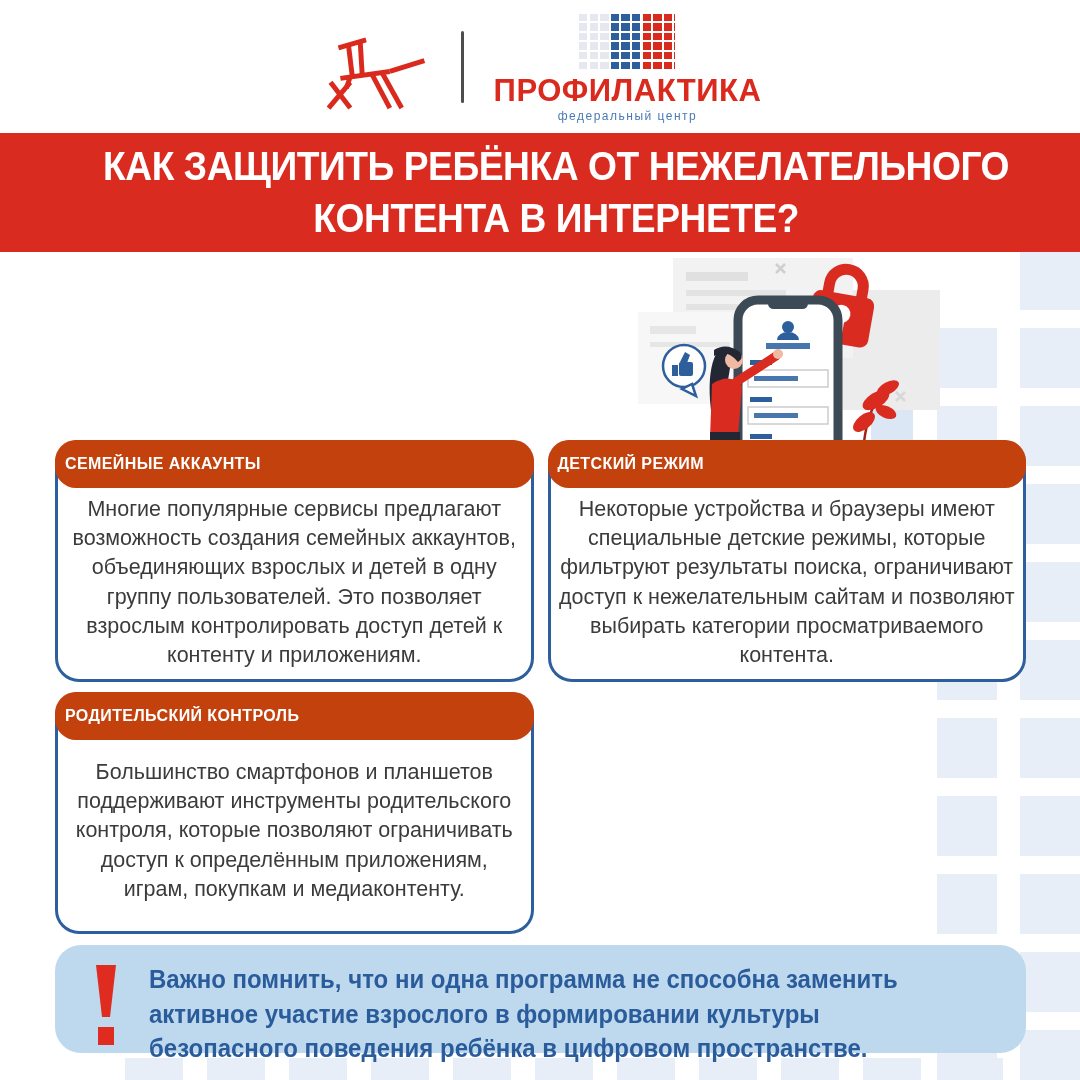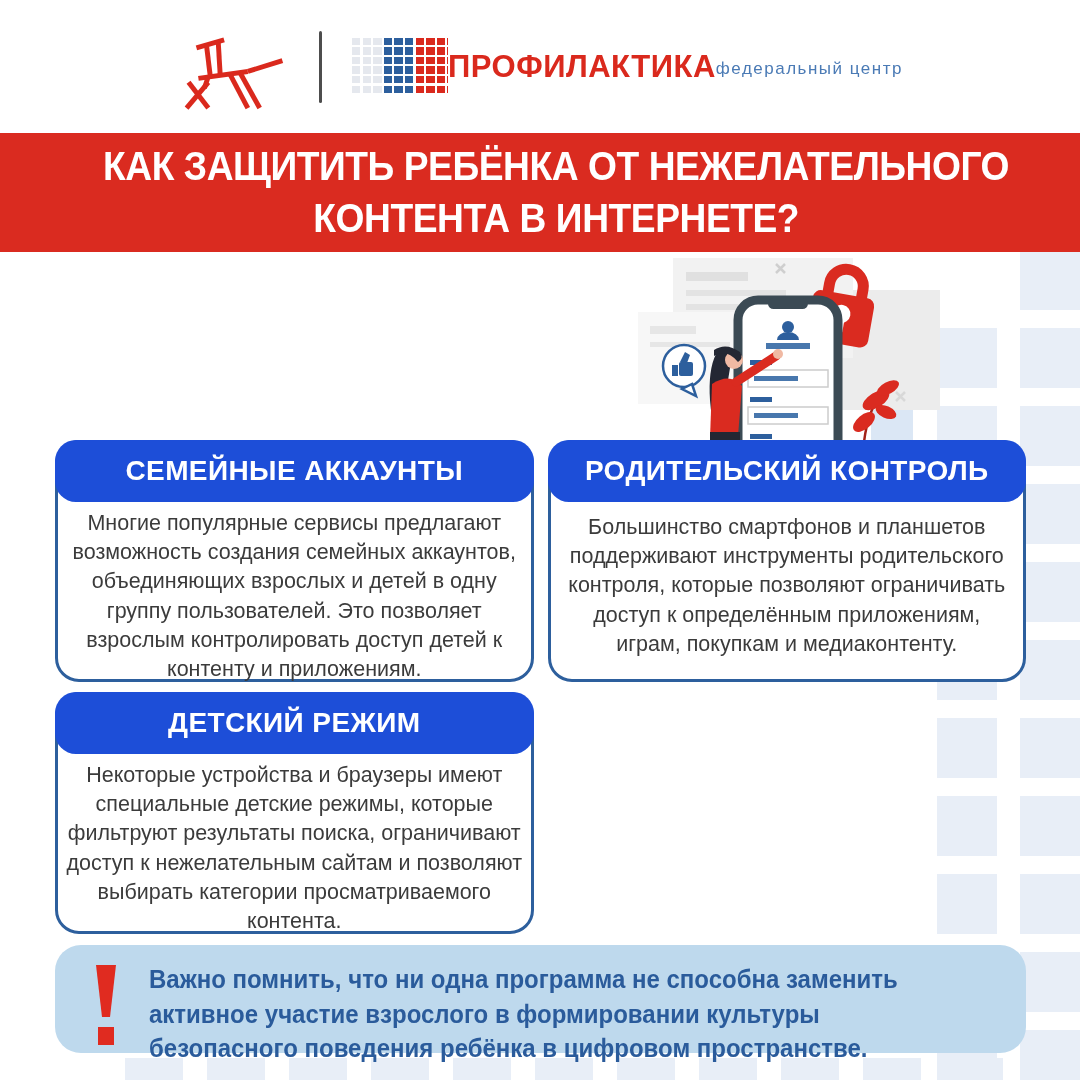--- a/index.html
+++ b/index.html
@@ -13,44 +13,44 @@
     background:repeating-linear-gradient(180deg,#e8eef7 0 60px,transparent 60px 78px);}
   .decor-col-b{left:1020px;top:250px;width:60px;height:830px;
     background:repeating-linear-gradient(180deg,#e8eef7 0 60px,transparent 60px 78px);}
   .decor-row-bottom{left:125px;top:1058px;width:955px;height:22px;
     background:repeating-linear-gradient(90deg,#e8eef7 0 58px,transparent 58px 82px);}
   
   .topbar{position:absolute;top:0;left:0;width:100%;height:133px;
     display:flex;align-items:center;justify-content:center;gap:30px;z-index:2;}
   .chair{width:112px;height:84px;margin-top:4px;}
   .topbar-divider{width:3px;height:72px;background:#4d4d4d;border-radius:2px;}
-  .brand{display:flex;flex-direction:row;align-items:center;}
+  .brand{display:flex;flex-direction:column;align-items:center;}
   .brand-grid{width:96px;height:58px;margin-bottom:6px;
     background-image:
       repeating-linear-gradient(90deg,transparent 0 8.4px,#fff 8.4px 10.6px),
       repeating-linear-gradient(0deg,transparent 0 7.4px,#fff 7.4px 9.6px),
       linear-gradient(90deg,#e5e8ee 0 33.4%,#2d5f9d 33.4% 66.7%,#da291d 66.7% 100%);}
   .brand-title{color:#da291d;font-weight:bold;font-size:31px;letter-spacing:.5px;line-height:1;}
-  .brand-sub{color:#4a7ab5;font-size:17px;letter-spacing:1.5px;margin-top:4px;line-height:1;}
+  .brand-sub{color:#4a7ab5;font-size:12px;letter-spacing:1.5px;margin-top:4px;line-height:1;}
   
   .banner{position:absolute;top:133px;left:0;width:100%;height:119px;background:#da2b20;
     display:flex;flex-direction:column;align-items:center;justify-content:center;z-index:2;padding-left:16px;}
   .banner-line{display:block;color:#fff;font-weight:bold;font-size:40px;line-height:1.28;
     white-space:nowrap;transform:scaleX(.93);letter-spacing:-.5px;}
   
   .intro{position:absolute;left:48px;top:280px;width:612px;z-index:2;
     font-weight:bold;font-size:27.5px;line-height:1.3;color:#0f0f0f;}
   .hero{position:absolute;left:618px;top:250px;width:324px;height:192px;z-index:1;}
   
   .cards{position:absolute;left:55px;top:440px;width:971px;z-index:2;
     display:grid;grid-template-columns:1fr 1fr;column-gap:14px;row-gap:10px;}
   .card{height:242px;box-sizing:border-box;background:#fff;border:3px solid #2d5f9d;
     border-radius:24px;display:flex;flex-direction:column;}
-  .card-header{background:#1d4ed8;color:#fff;border-radius:21px;margin:-3px;
-    padding:15px 10px;text-align:center;font-weight:bold;font-size:28px;letter-spacing:.4px;}
+  .card-header{background:#c2410c;color:#fff;border-radius:21px;margin:-3px;
+    padding:15px 10px;text-align:left;font-weight:bold;font-size:16px;letter-spacing:.4px;}
   .card-body{flex:1;display:flex;align-items:center;justify-content:center;text-align:center;
     padding:10px 8px 16px;font-size:21.5px;line-height:1.36;color:#3b3b3b;}
   
   .note{position:absolute;left:55px;top:945px;width:971px;height:108px;box-sizing:border-box;
     background:#bed9ed;border-radius:26px;display:flex;align-items:flex-start;
     padding:17px 26px 0 34px;gap:26px;z-index:2;}
   .note-text{font-weight:bold;font-size:25px;line-height:1.38;color:#2a5b9b;
     transform:scaleX(.96);transform-origin:left top;width:104%;}
   .excl{flex:0 0 34px;margin-top:3px;}
 </style>
@@ -151,26 +151,26 @@
       <ellipse cx="246" cy="172" rx="13" ry="7" fill="#da2b20" transform="rotate(-40 246 172)"></ellipse>
     </g>
   </svg>
 
   <div class="cards">
     <section class="card">
       <div class="card-header">СЕМЕЙНЫЕ АККАУНТЫ</div>
       <div class="card-body">Многие популярные сервисы предлагают возможность создания семейных аккаунтов, объединяющих взрослых и детей в одну группу пользователей. Это позволяет взрослым контролировать доступ детей к контенту и приложениям.</div>
     </section>
     <section class="card">
+      <div class="card-header">ДЕТСКИЙ РЕЖИМ</div>
+      <div class="card-body">Некоторые устройства и браузеры имеют специальные детские режимы, которые фильтруют результаты поиска, ограничивают доступ к нежелательным сайтам и позволяют выбирать категории просматриваемого контента.</div>
+    </section>
+    <section class="card">
       <div class="card-header">РОДИТЕЛЬСКИЙ КОНТРОЛЬ</div>
       <div class="card-body">Большинство смартфонов и планшетов поддерживают инструменты родительского контроля, которые позволяют ограничивать доступ к определённым приложениям, играм, покупкам и медиаконтенту.</div>
-    </section>
-    <section class="card">
-      <div class="card-header">ДЕТСКИЙ РЕЖИМ</div>
-      <div class="card-body">Некоторые устройства и браузеры имеют специальные детские режимы, которые фильтруют результаты поиска, ограничивают доступ к нежелательным сайтам и позволяют выбирать категории просматриваемого контента.</div>
     </section>
   </div>
 
   <div class="note">
     <svg class="excl" viewBox="0 0 34 86" width="34" height="86">
       <polygon points="7,0 27,0 21,52 13,52" fill="#e02b20"></polygon>
       <rect x="9" y="62" width="16" height="18" fill="#e02b20"></rect>
     </svg>
     <div class="note-text">Важно помнить, что ни одна программа не способна заменить активное участие взрослого в формировании культуры безопасного поведения ребёнка в цифровом пространстве.</div>
   </div>

